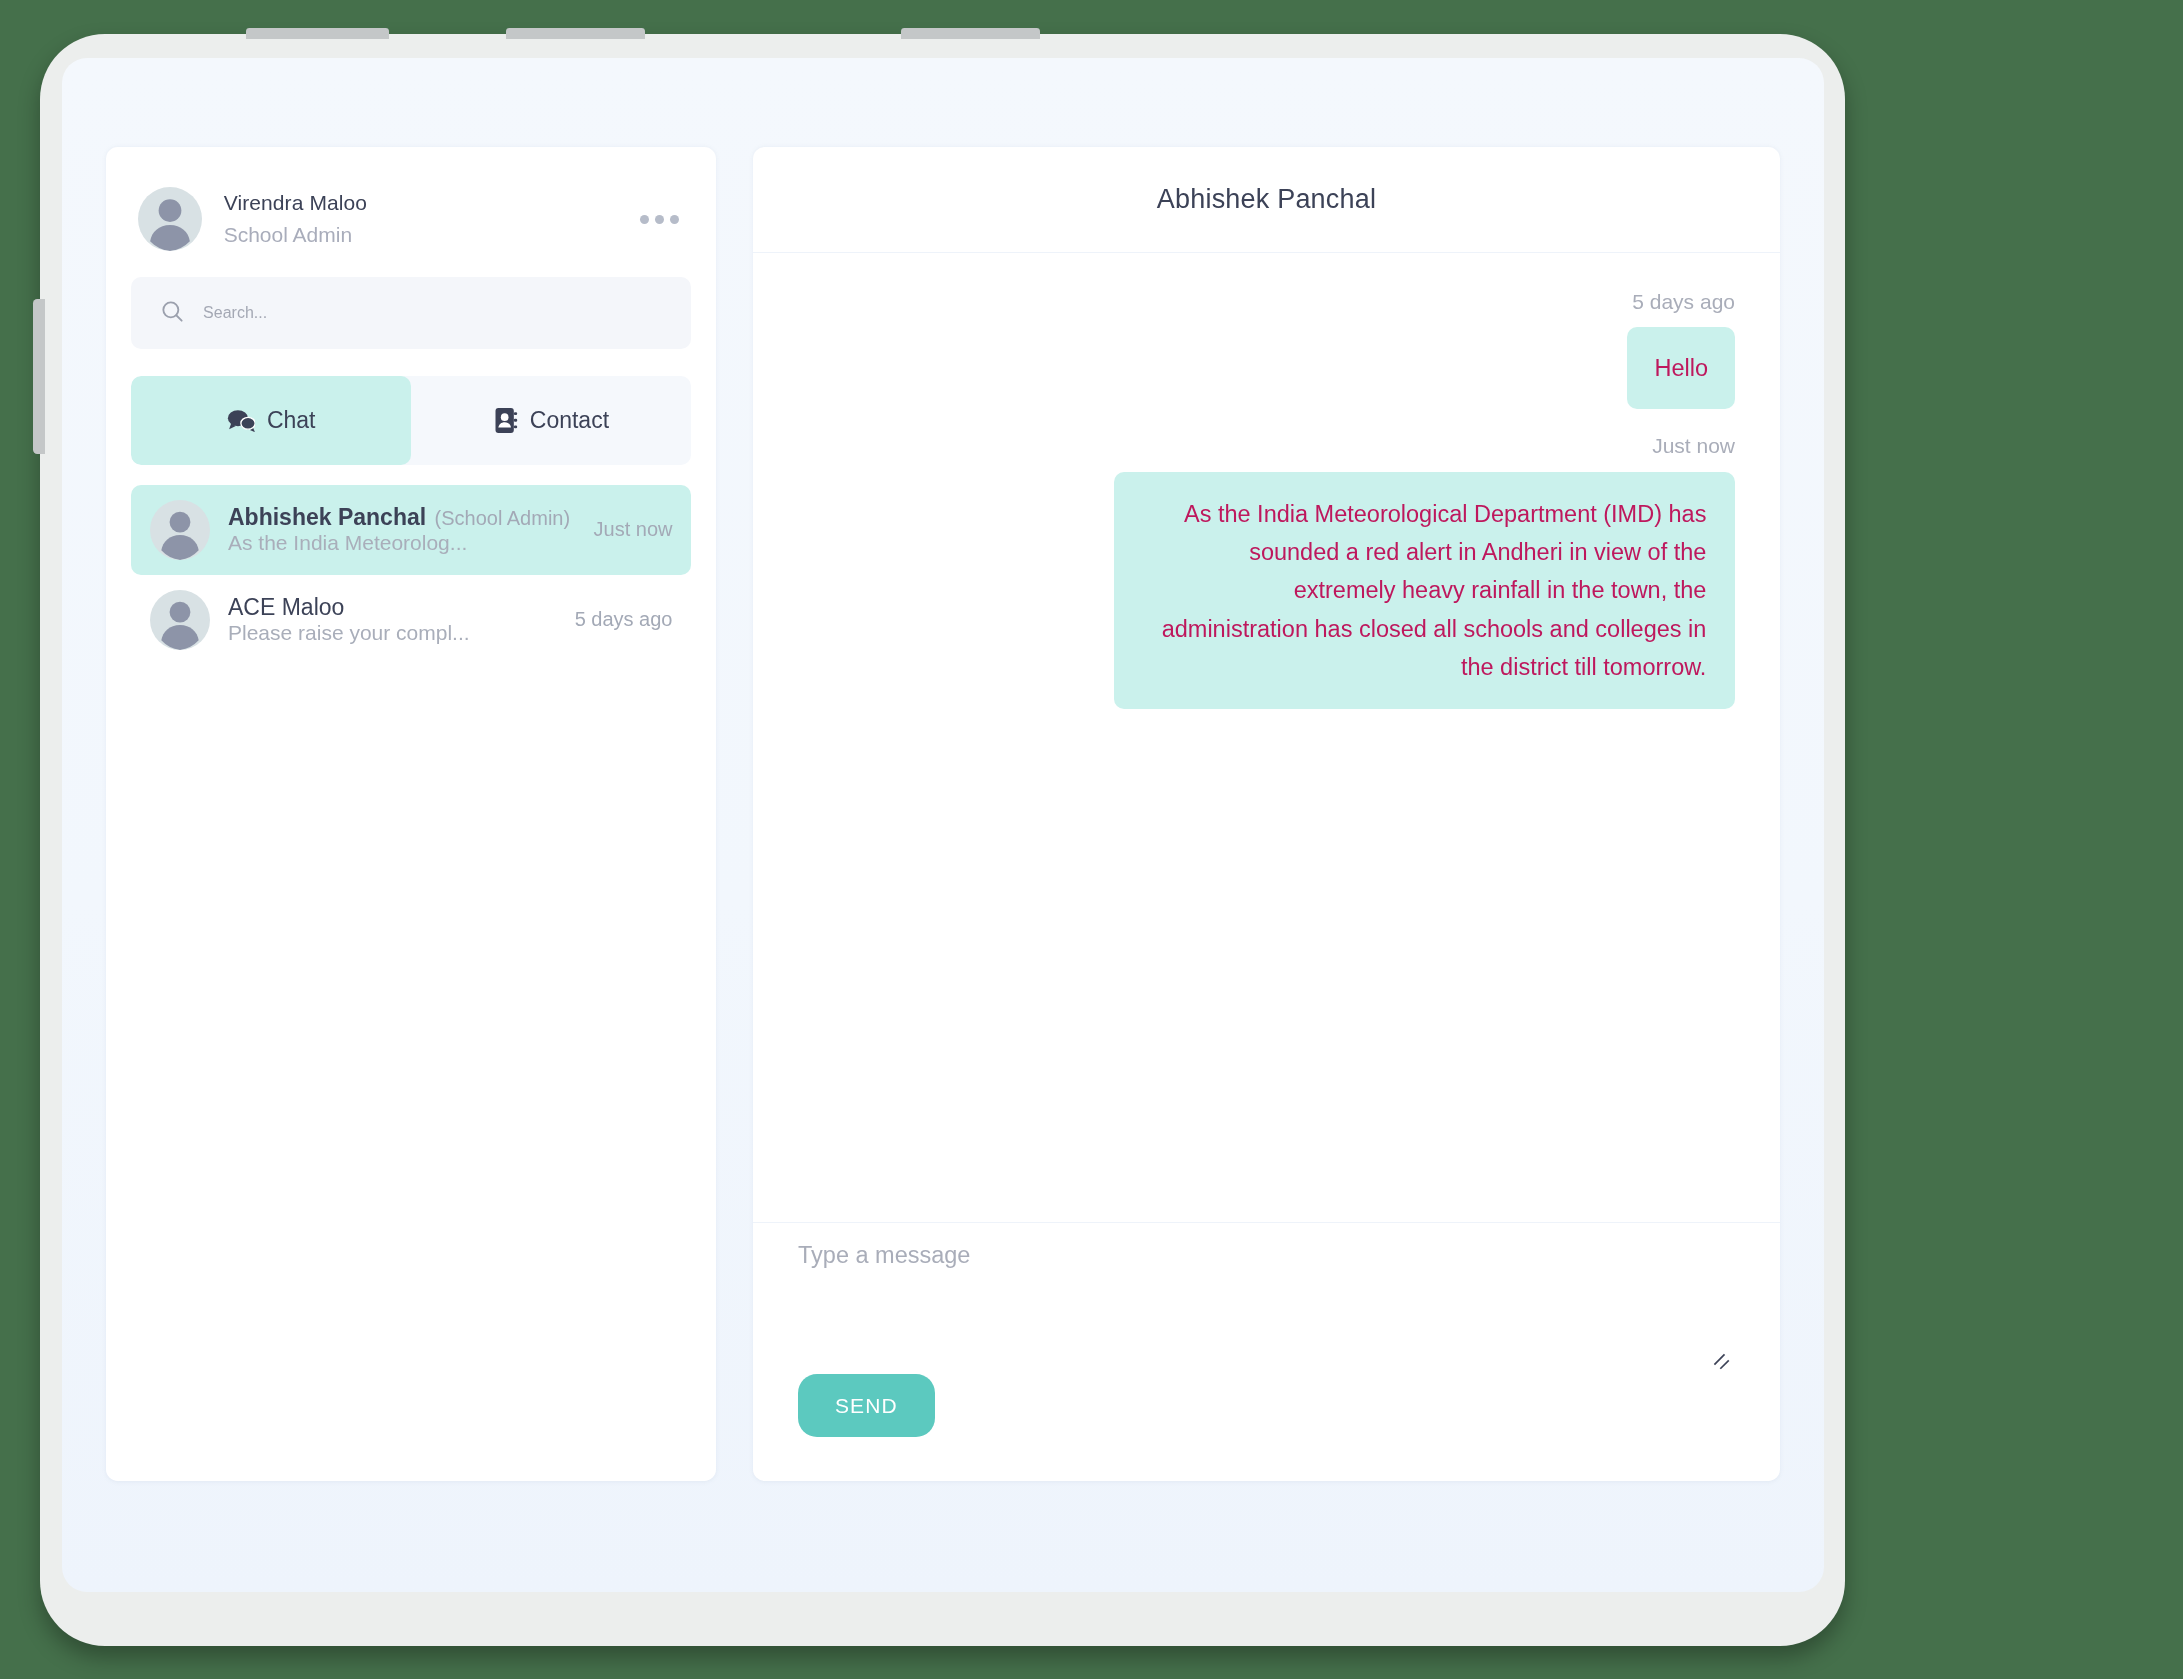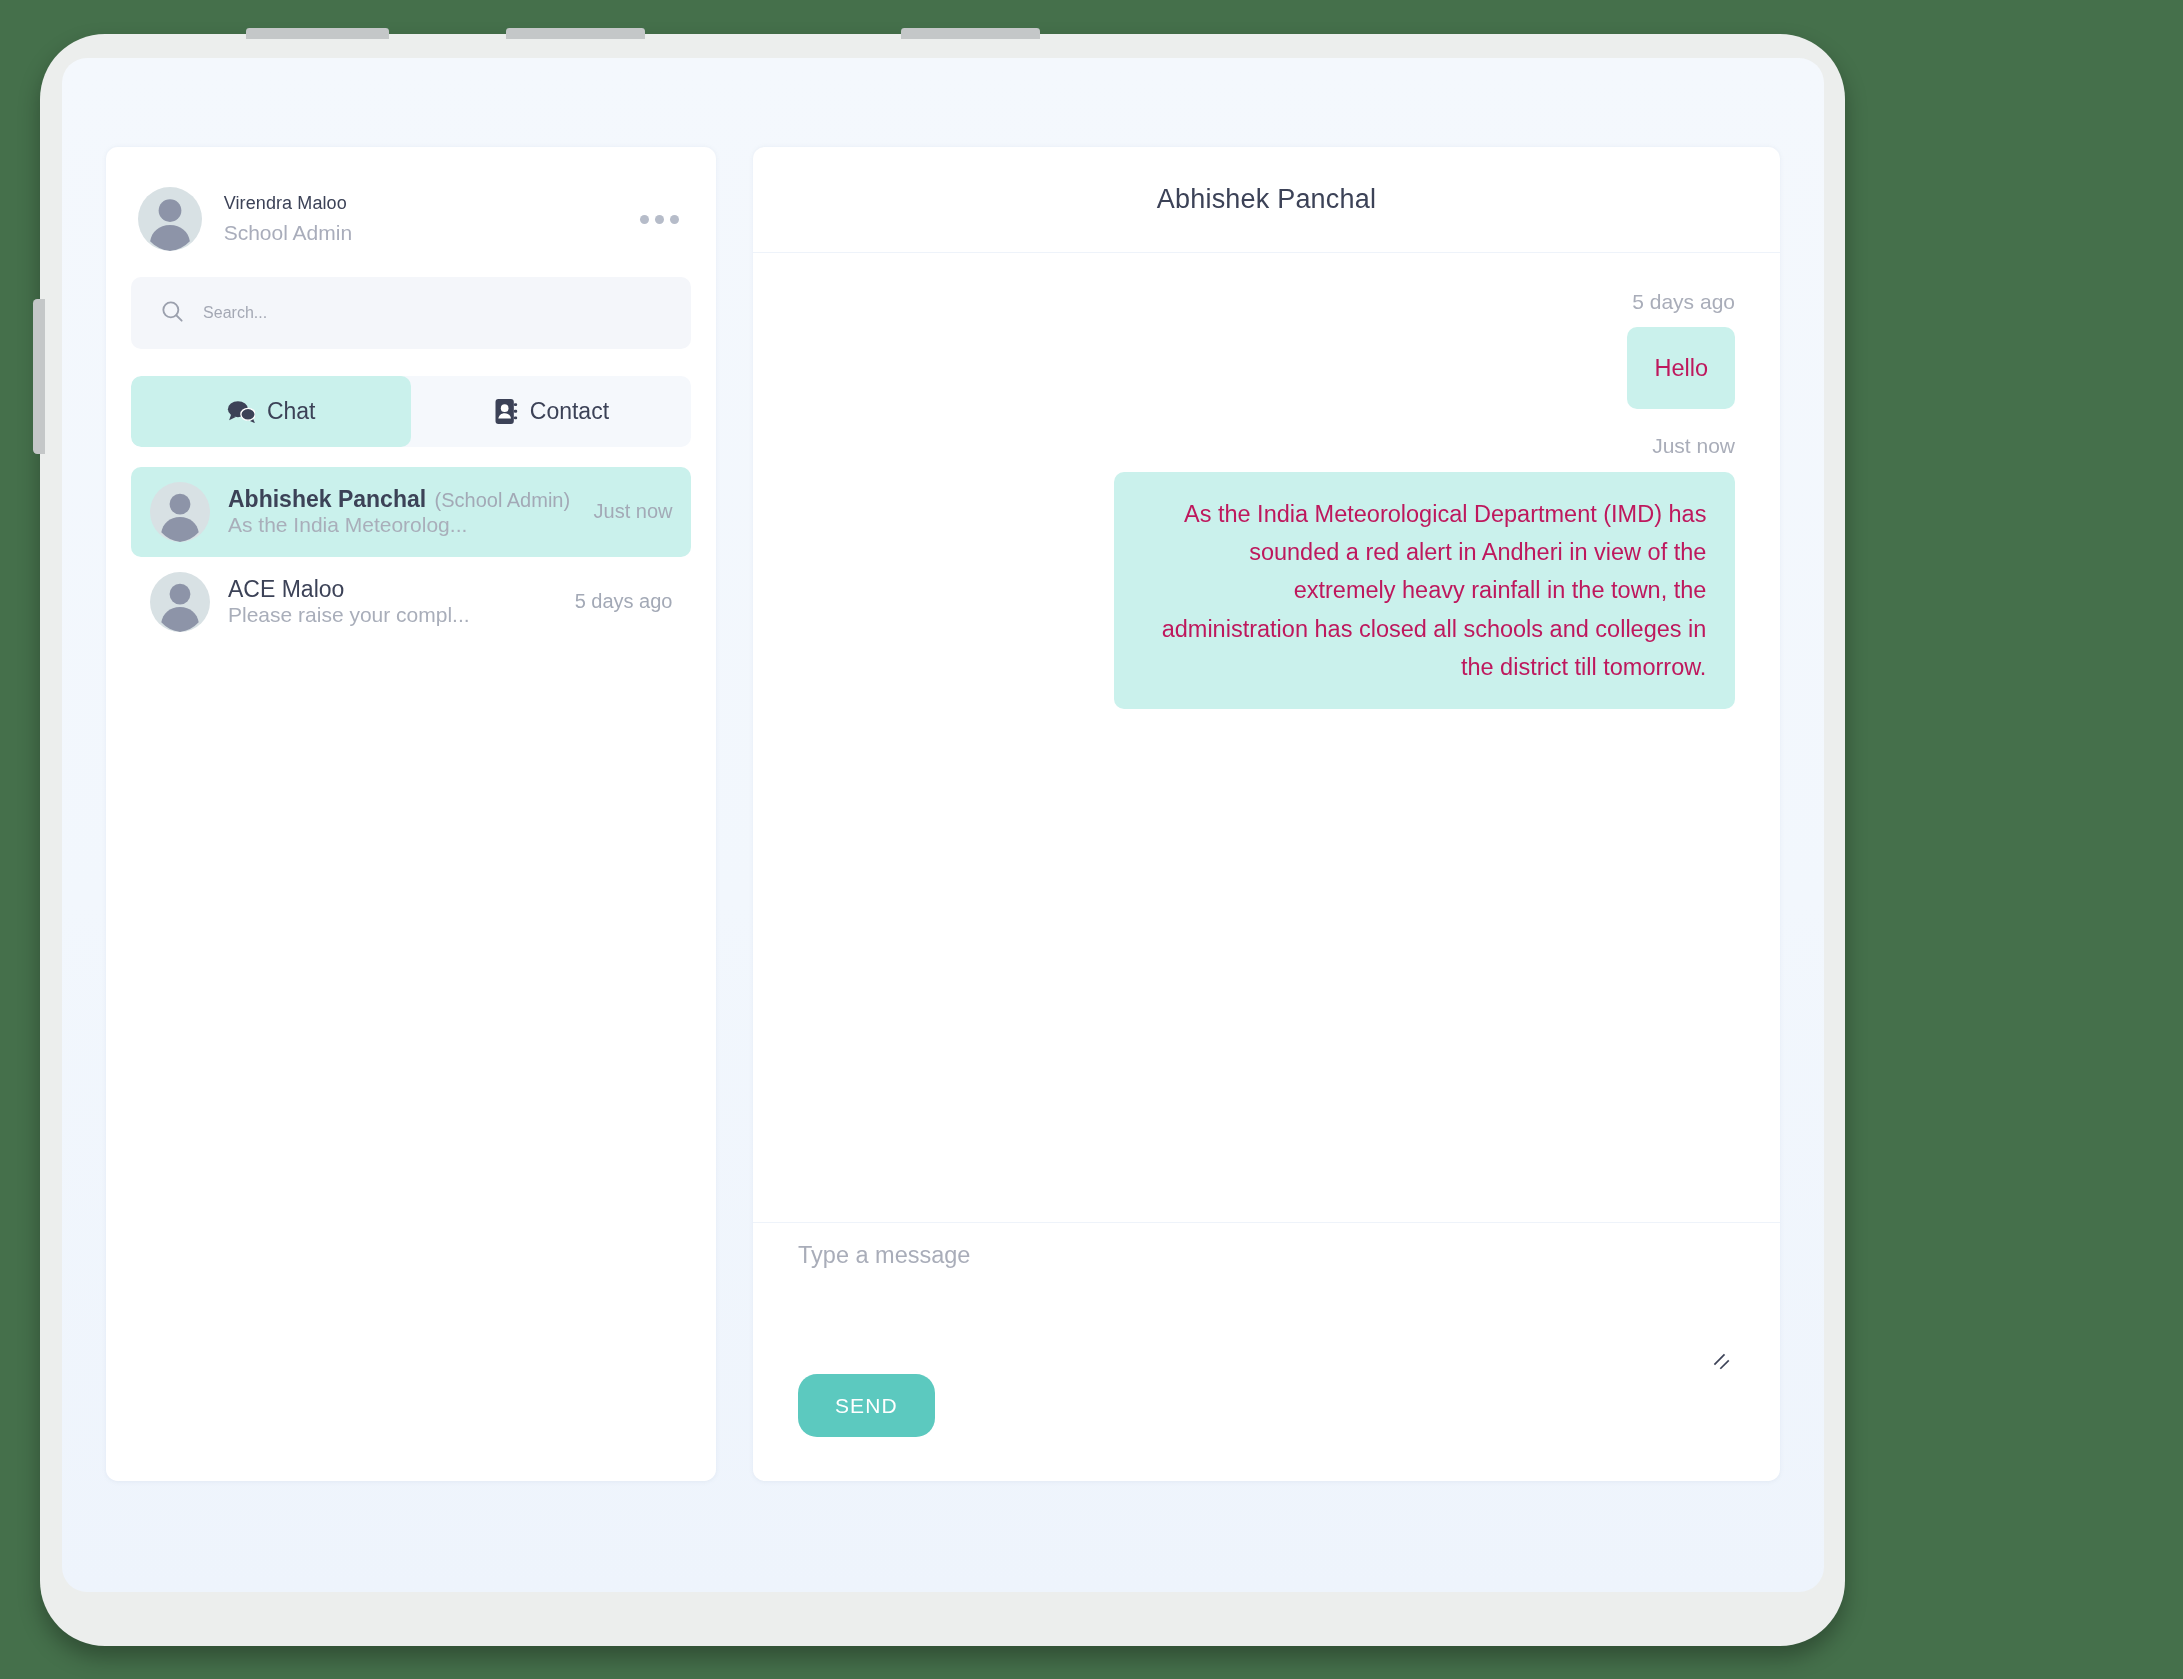--- a/index.html
+++ b/index.html
@@ -99,21 +99,21 @@
     overflow: hidden;
     position: relative;
   }
   .avatar svg { display: block; }
 
   .avatar-lg { width: 64px; height: 64px; }
   .avatar-sm { width: 60px; height: 60px; }
 
   .profile-meta { margin-left: 22px; flex: 1 1 auto; }
   .profile-name {
-    font-size: 18px;
+    font-size: 21px;
     color: #3c4257;
     letter-spacing: 0.1px;
     line-height: 1.28;
   }
   .profile-role {
     font-size: 21px;
     color: #a9adbb;
     line-height: 1.32;
     margin-top: 3.4px;
   }
@@ -153,21 +153,21 @@
   
   .tabs {
     display: flex;
     margin-top: 27px;
     background: #f5f8fc;
     border-radius: 10px;
     overflow: hidden;
   }
   .tab {
     flex: 1 1 50%;
-    height: 71px;
+    height: 89px;
     display: flex;
     align-items: center;
     justify-content: center;
     gap: 11.8px;
     cursor: pointer;
     font-size: 23px;
     color: #3c4257;
     background: transparent;
     border: none;
     font-family: inherit;

